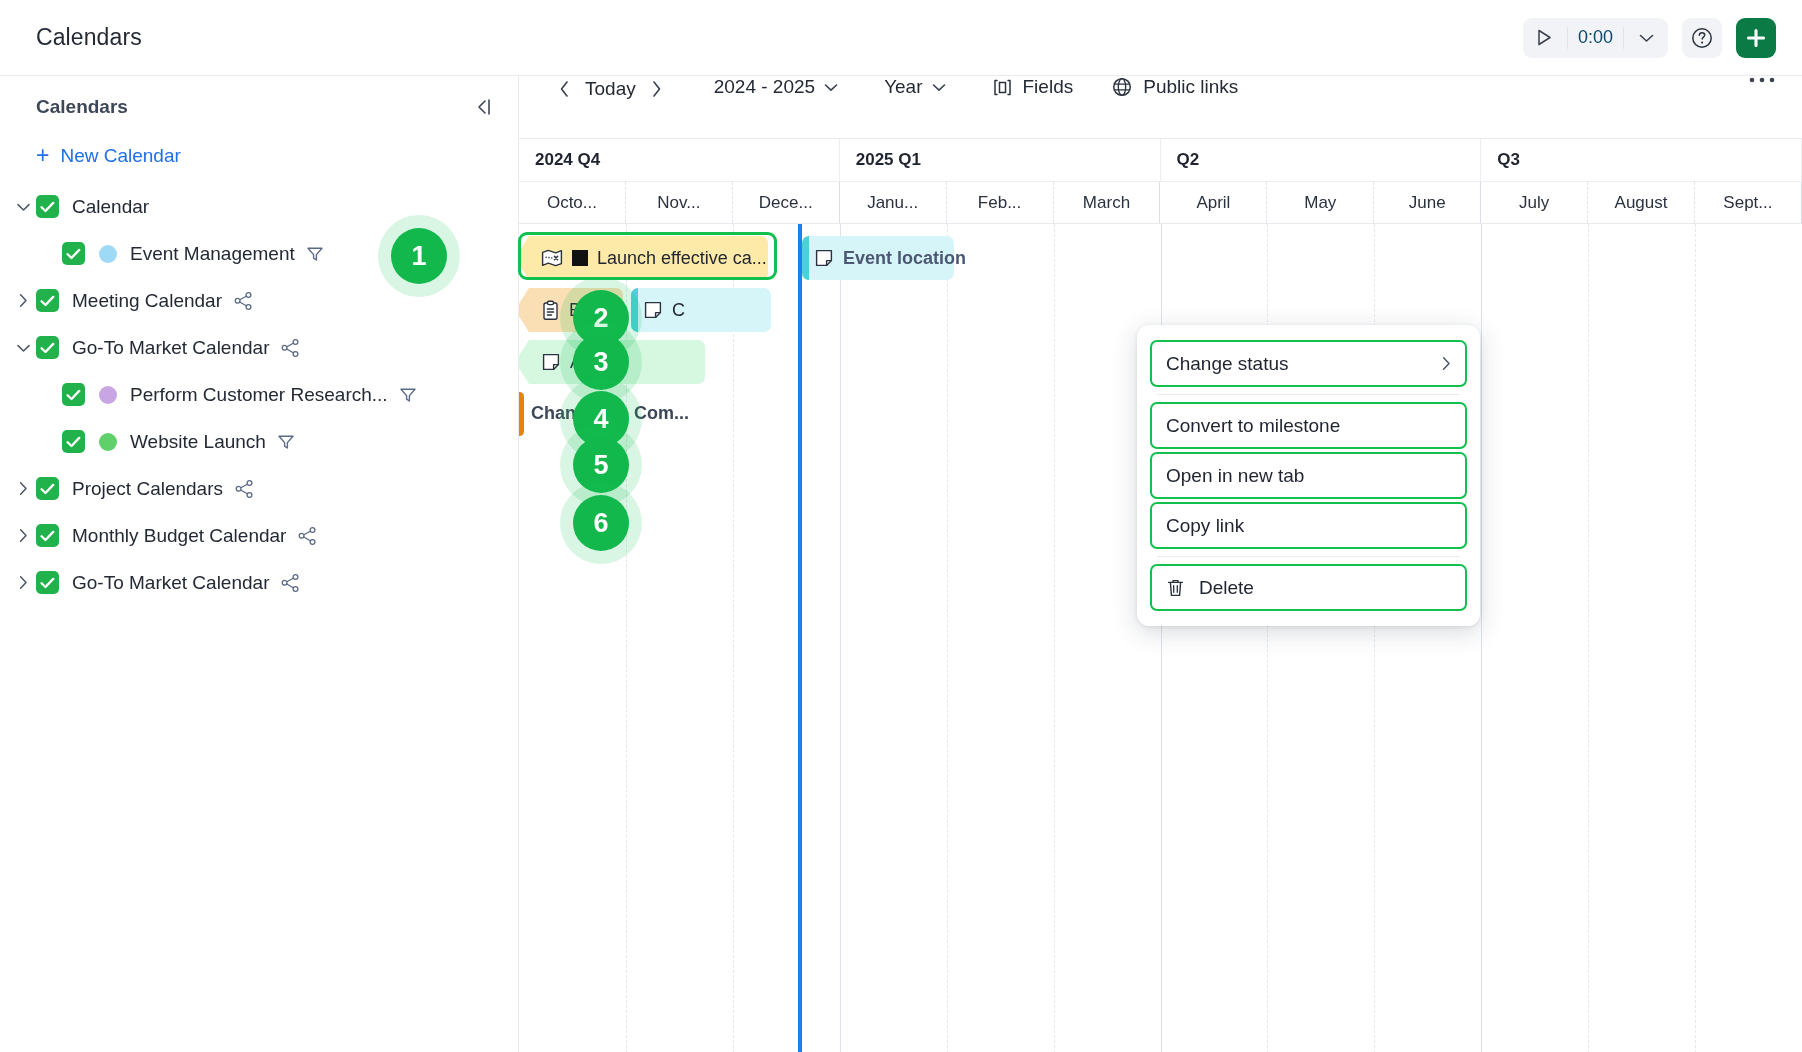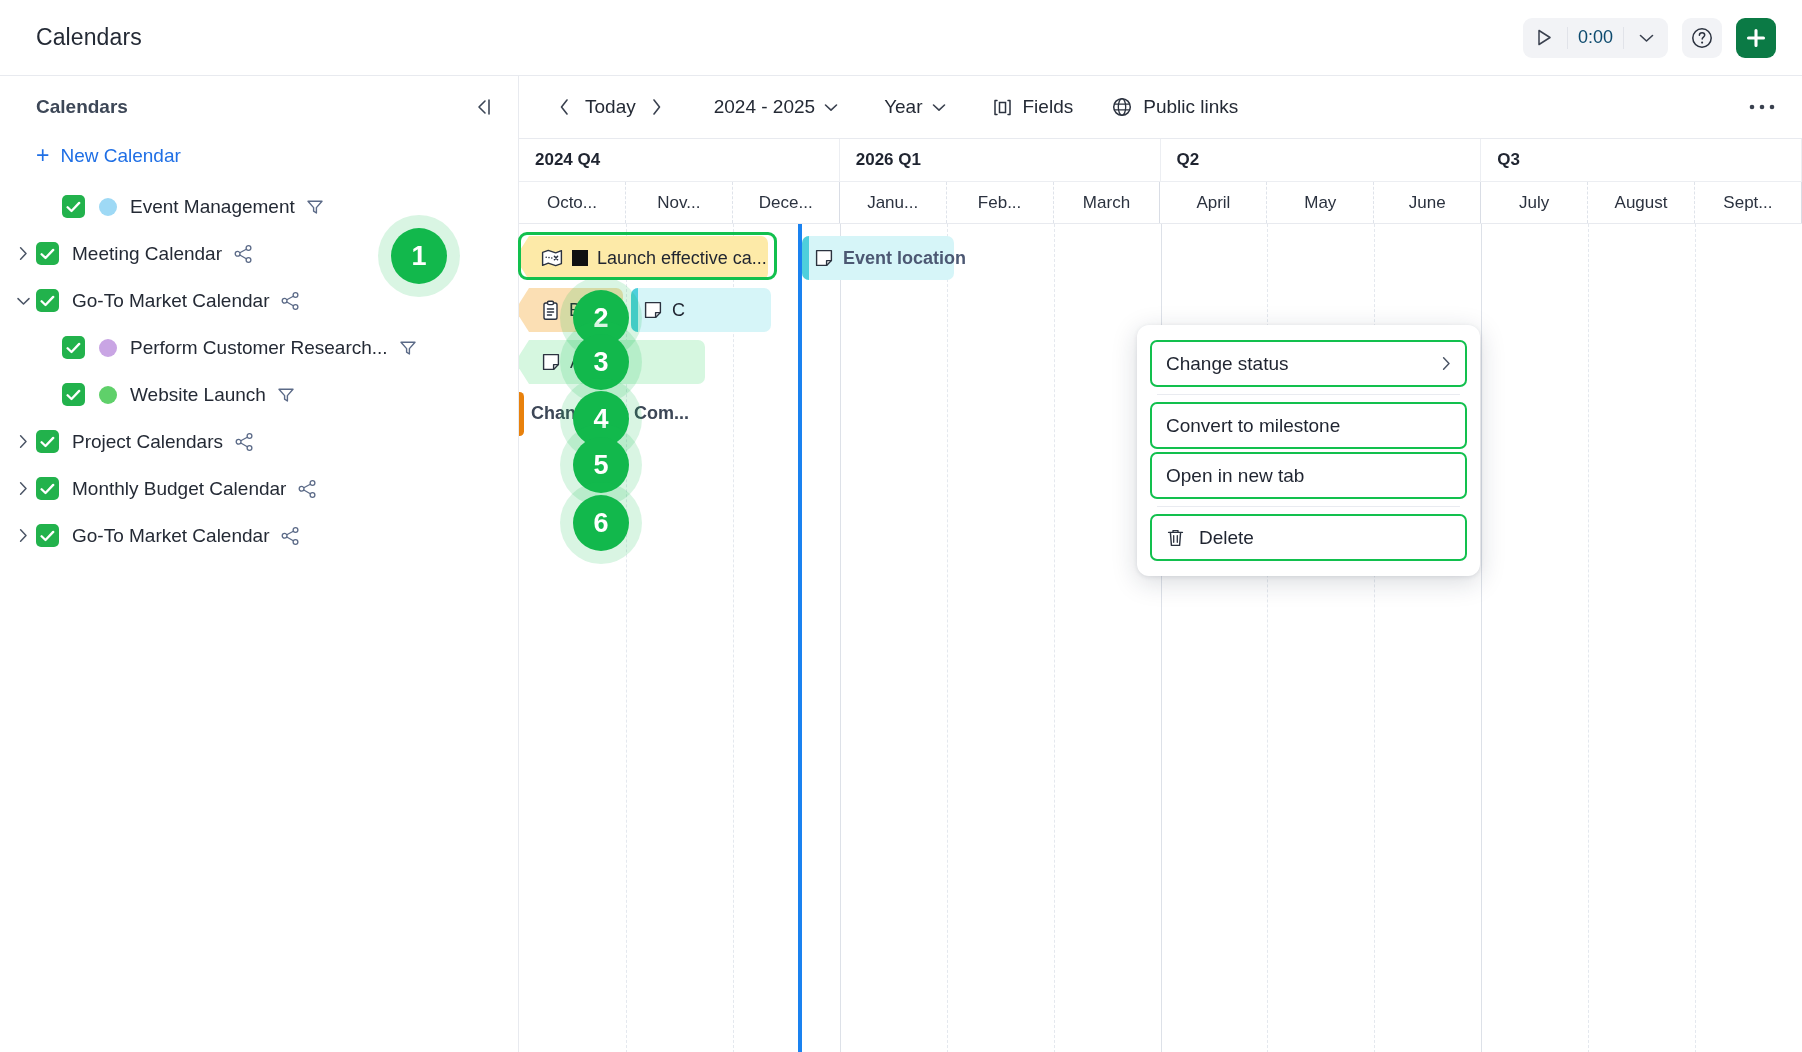--- a/index.html
+++ b/index.html
@@ -69,21 +69,21 @@
     display:flex; align-items:center; justify-content:center; flex:none; cursor:pointer;
   }
   .cal-label { font-size:19px; color:#242a35; margin-left:13px; white-space:nowrap; }
   .dot { width:18px; height:18px; border-radius:50%; margin-left:14px; flex:none; }
   .row-icon { margin-left:11px; display:flex; align-items:center; cursor:pointer; }
 
   
   .main { position:absolute; left:519px; top:76px; width:1283px; height:976px; background:#fff; }
 
   .toolbar {
-    height:62px; display:flex; align-items:center; gap:4px; padding:0 26px 0 20px;
+    height:62px; display:flex; align-items:flex-start; gap:4px; padding:0 26px 0 20px;
     font-size:19px; color:#242a35;
   }
   .tb-item { display:flex; align-items:center; cursor:pointer; white-space:nowrap; }
   .nav-group { display:flex; align-items:center; gap:9px; margin-left:14px; }
   .nav-arrow { padding:4px 6px; cursor:pointer; display:flex; align-items:center; }
   .tb-gap { width:38px; }
   .tb-gap-sm { width:30px; }
   .chev { margin-left:9px; display:flex; align-items:center; }
   .tb-ico { margin-right:10px; display:flex; align-items:center; }
   .dots-btn { margin-left:auto; cursor:pointer; display:flex; align-items:center; letter-spacing:2px; font-size:26px; color:#3a414f; }
@@ -198,20 +198,37 @@
         </svg>
       </div>
     </div>
 
     <div class="new-calendar">
       <span class="new-cal-plus">+</span>
       <span>New Calendar</span>
     </div>
 
     <div class="cal-list" id="cal-list">
+        <div class="cal-row">
+          <div class="caret">
+            <span style="display: flex; align-items: center;">
+              <svg width="15" height="10" viewBox="0 0 15 10">
+                <path d="M2 2.6 L7.5 8 L13 2.6" fill="none" stroke="#4b5566" stroke-width="1.5" stroke-linecap="round" stroke-linejoin="round"></path>
+              </svg>
+            </span>
+          </div>
+          <div class="cb">
+            <span style="display: flex; align-items: center;">
+              <svg width="15" height="12" viewBox="0 0 15 12">
+                <path d="M1.6 6.2 L5.5 10 L13.2 1.9" fill="none" stroke="#ffffff" stroke-width="2.3" stroke-linecap="round" stroke-linejoin="round"></path>
+              </svg>
+            </span>
+          </div>
+          <span class="cal-label">Calendar</span>
+        </div>
         <div class="cal-row child">
           <div class="cb">
             <span style="display: flex; align-items: center;">
               <svg width="15" height="12" viewBox="0 0 15 12">
                 <path d="M1.6 6.2 L5.5 10 L13.2 1.9" fill="none" stroke="#ffffff" stroke-width="2.3" stroke-linecap="round" stroke-linejoin="round"></path>
               </svg>
             </span>
           </div>
           <span class="dot" style="background: rgb(158, 217, 245);"></span>
           <span class="cal-label">Event Management</span>
@@ -466,21 +483,21 @@
         </svg>
       </div>
     </div>
 
     <div class="grid-head">
       <div class="q-row" id="q-row">
           <div class="q-cell" style="width: 320.75px;">
             <span>2024 Q4</span>
           </div>
           <div class="q-cell" style="width: 320.75px;">
-            <span>2026 Q1</span>
+            <span>2025 Q1</span>
           </div>
           <div class="q-cell" style="width: 320.75px;">
             <span>Q2</span>
           </div>
           <div class="q-cell" style="width: 320.75px;">
             <span>Q3</span>
           </div>
         </div>
       <div class="m-row" id="m-row">
           <div class="m-cell" style="width: 106.917px;">
@@ -612,20 +629,23 @@
           </span>
         </span>
       </div>
       <div class="ctx-div"></div>
       <div class="ctx-item">
         <span>Convert to milestone</span>
       </div>
       <div class="ctx-item">
         <span>Open in new tab</span>
       </div>
+      <div class="ctx-item">
+        <span>Copy link</span>
+      </div>
       <div class="ctx-div"></div>
       <div class="ctx-item">
         <span class="ci-ico">
           <span style="display: flex; align-items: center;">
             <svg width="19" height="20" viewBox="0 0 19 20">
               <path d="M2.6 4.4 H16.4" stroke="#2b323f" stroke-width="1.4" stroke-linecap="round"></path>
               <path d="M7 4.4 V2.6 H12 V4.4" fill="none" stroke="#2b323f" stroke-width="1.4" stroke-linejoin="round"></path>
               <path d="M4.4 4.4 L5.4 17.4 H13.6 L14.6 4.4" fill="none" stroke="#2b323f" stroke-width="1.4" stroke-linejoin="round"></path>
               <path d="M7.7 7.6 V14.3 M11.3 7.6 V14.3" stroke="#2b323f" stroke-width="1.3" stroke-linecap="round"></path>
             </svg>

